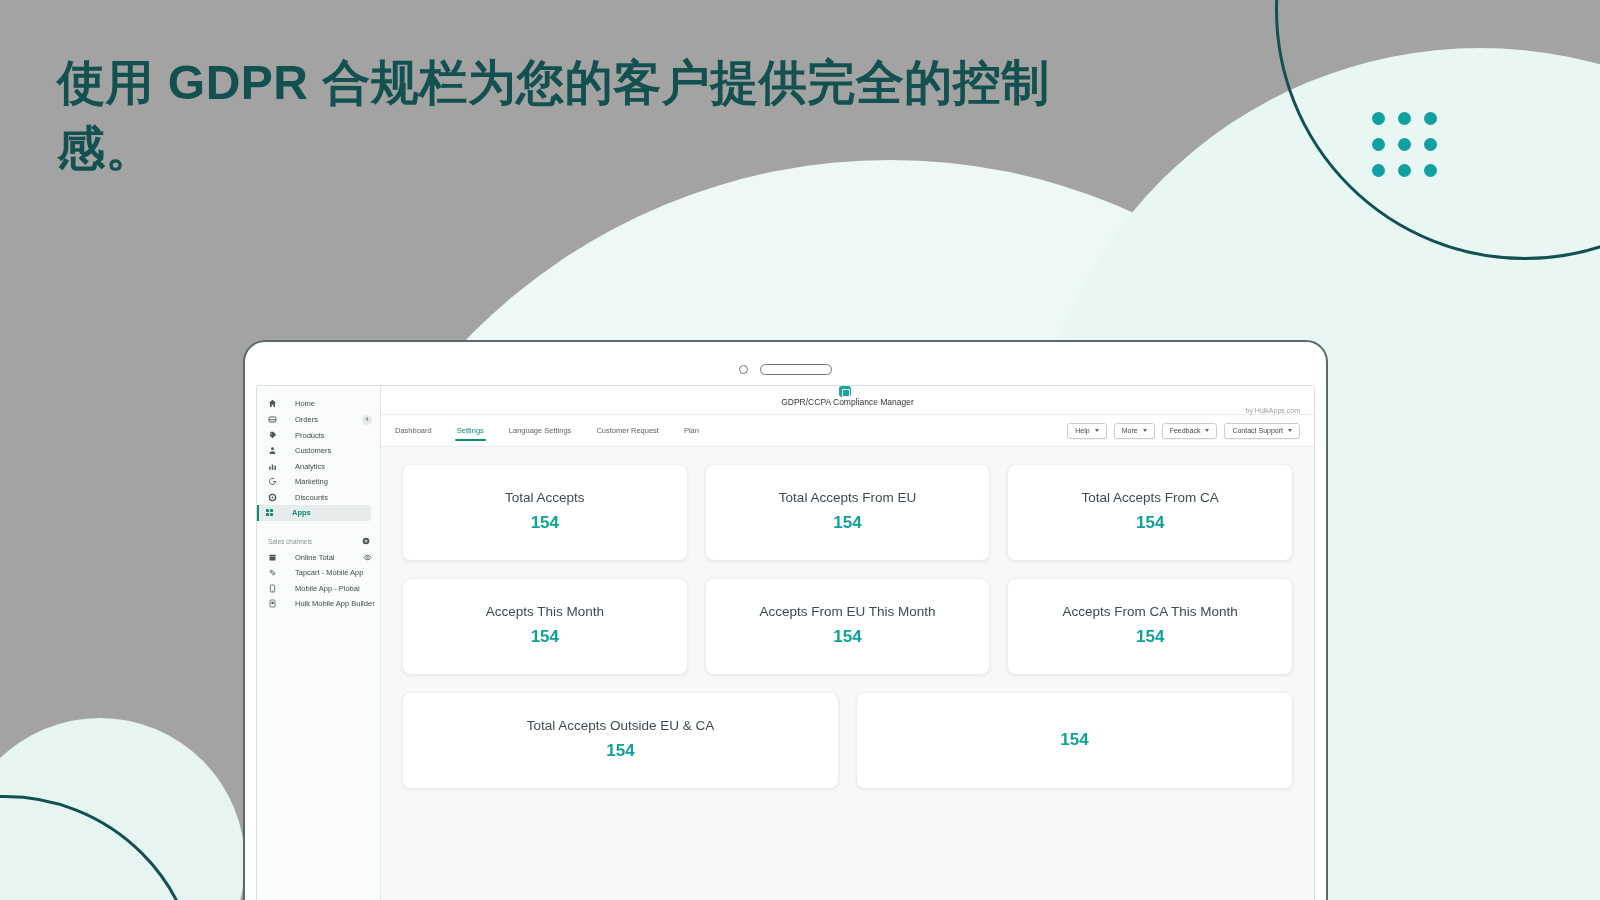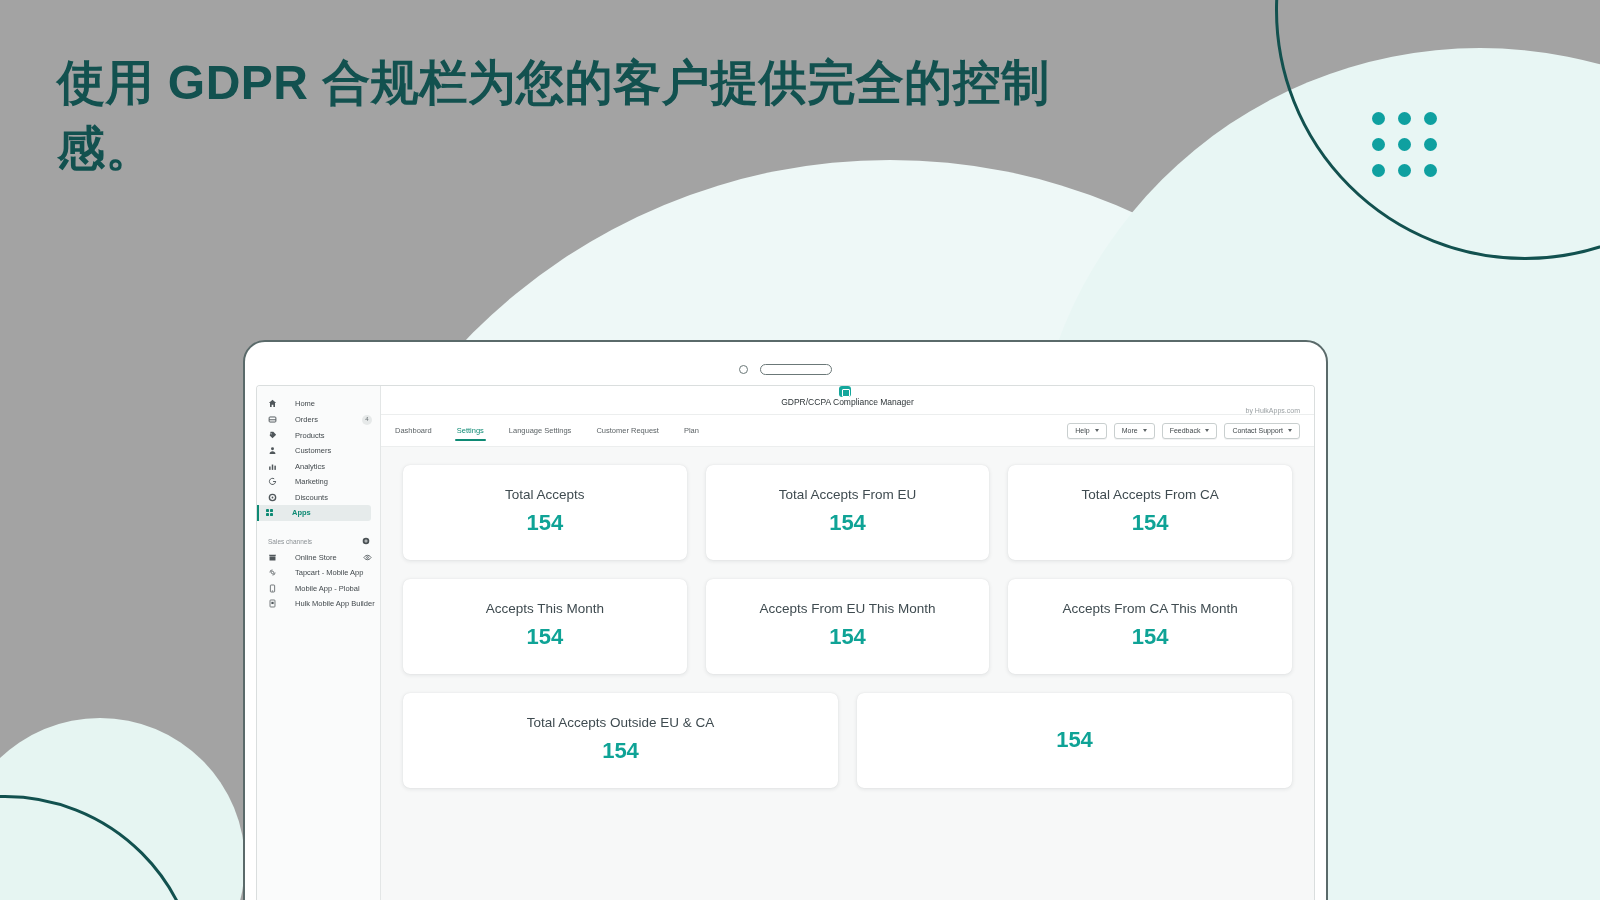--- a/index.html
+++ b/index.html
@@ -294,21 +294,21 @@
     justify-content: center;
     gap: 6px;
   }
   .card-label {
     font-size: 13.5px;
     color: #3f4b50;
     font-weight: 400;
     line-height: 1.2;
   }
   .card-value {
-    font-size: 22px;
+    font-size: 17px;
     color: #0fa396;
     font-weight: 700;
   }
   .card-row.wide .card { padding-left: 16px; padding-right: 16px; }
 </style>
 </head>
 <body>
 
 <div id="stage">
 
@@ -436,21 +436,21 @@
           </span>
         </div>
 
         <div class="nav-item">
           <span class="ico">
             <svg viewBox="0 0 16 16" fill="currentColor">
                 <path d="M1.8 3h12.4l-.9 2.6H2.7L1.8 3z"></path>
                 <rect x="2.7" y="6.2" width="10.6" height="7.3" rx="0.6"></rect>
               </svg>
           </span>
-          <span class="lbl">Online Store</span>
+          <span class="lbl">Online Total</span>
           <span class="ico">
             <svg viewBox="0 0 16 16" fill="none" stroke="currentColor" stroke-width="1.5">
                 <path d="M1.6 8S4 4 8 4s6.4 4 6.4 4-2.4 4-6.4 4S1.6 8 1.6 8z"></path>
                 <circle cx="8" cy="8" r="1.6"></circle>
               </svg>
           </span>
         </div>
 
         <div class="nav-item">
           <span class="ico">

